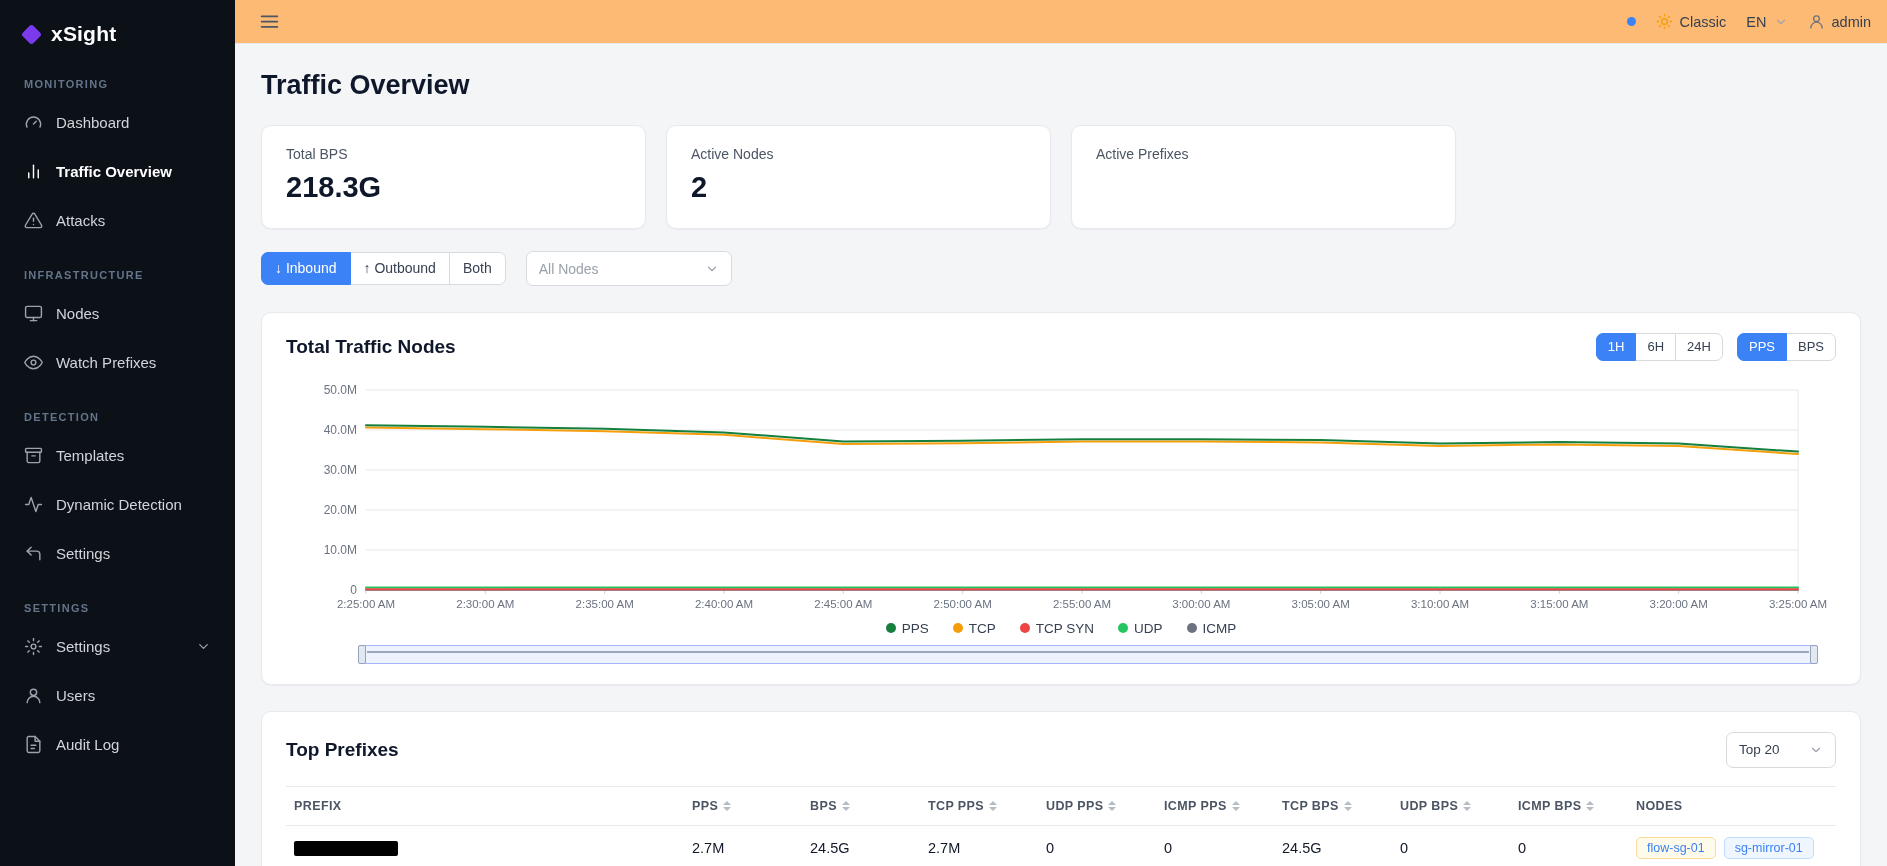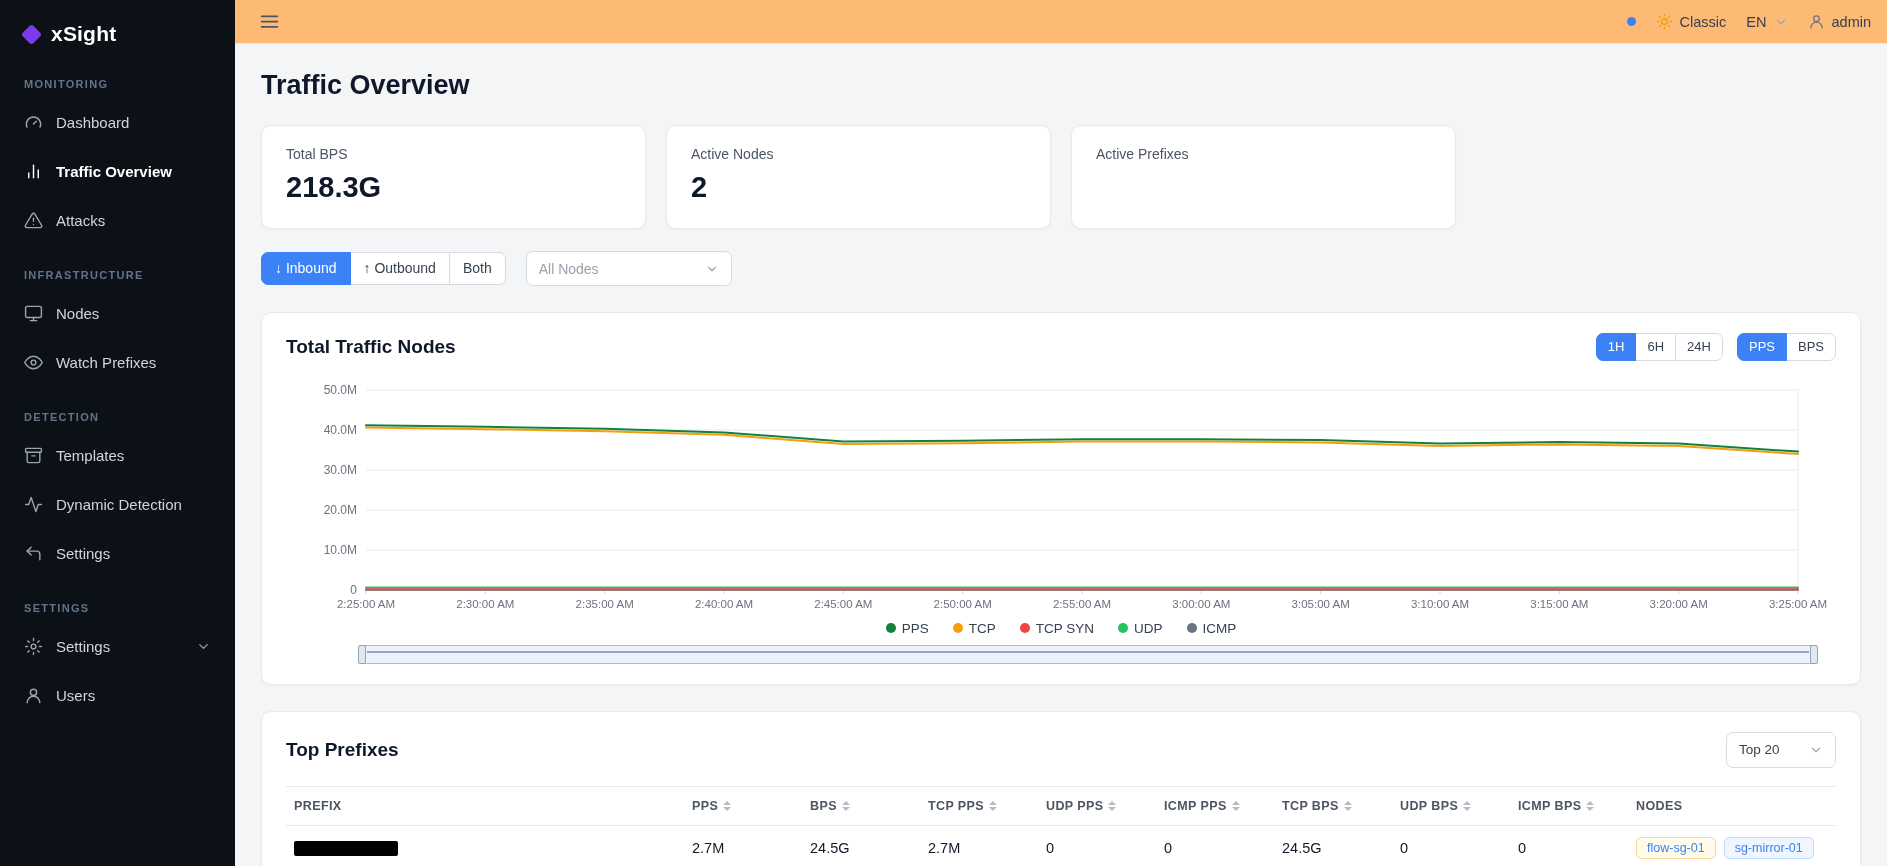--- a/index.html
+++ b/index.html
@@ -208,20 +208,32 @@
           </span>
        </div>
         <div class="nav-item">
          <span class="nav-icon">
             <svg viewBox="0 0 24 24" fill="none" stroke="currentColor" stroke-width="1.8" stroke-linecap="round" stroke-linejoin="round" width="100%" height="100%">
               <circle cx="12" cy="8" r="4"></circle>
               <path d="M20 21a8 8 0 0 0-16 0"></path>
             </svg>
           </span>
          <span class="nav-label">Users</span>
+
+       </div>
+        <div class="nav-item">
+         <span class="nav-icon">
+            <svg viewBox="0 0 24 24" fill="none" stroke="currentColor" stroke-width="1.8" stroke-linecap="round" stroke-linejoin="round" width="100%" height="100%">
+              <path d="M14 2H6a2 2 0 0 0-2 2v16a2 2 0 0 0 2 2h12a2 2 0 0 0 2-2V8z"></path>
+              <polyline points="14 2 14 8 20 8"></polyline>
+              <line x1="9" y1="13" x2="15" y2="13"></line>
+              <line x1="9" y1="17" x2="13" y2="17"></line>
+            </svg>
+          </span>
+         <span class="nav-label">Audit Log</span>
 
        </div>
       </nav>
   </aside>
 
   <div class="main">
 
     <header class="topbar">
       <button class="icon-btn">
           <svg viewBox="0 0 24 24" fill="none" stroke="currentColor" stroke-width="2" stroke-linecap="round" stroke-linejoin="round" width="100%" height="100%">

